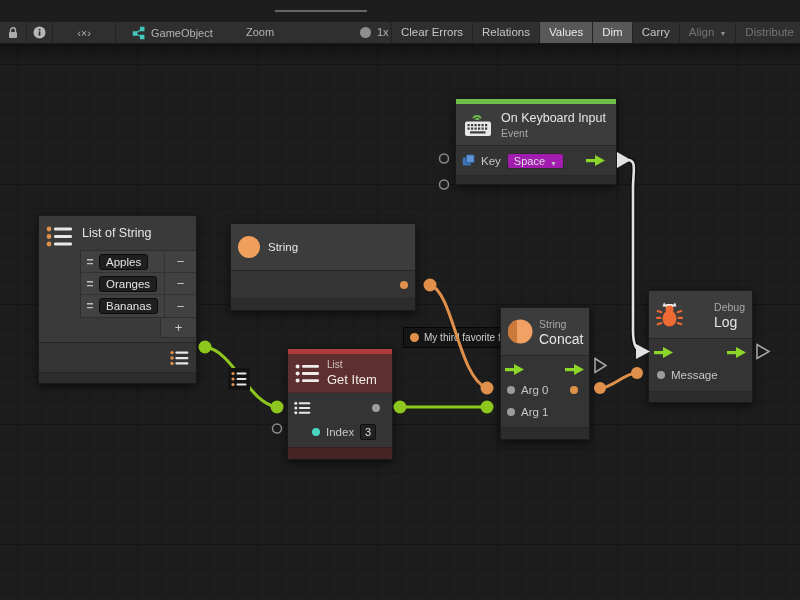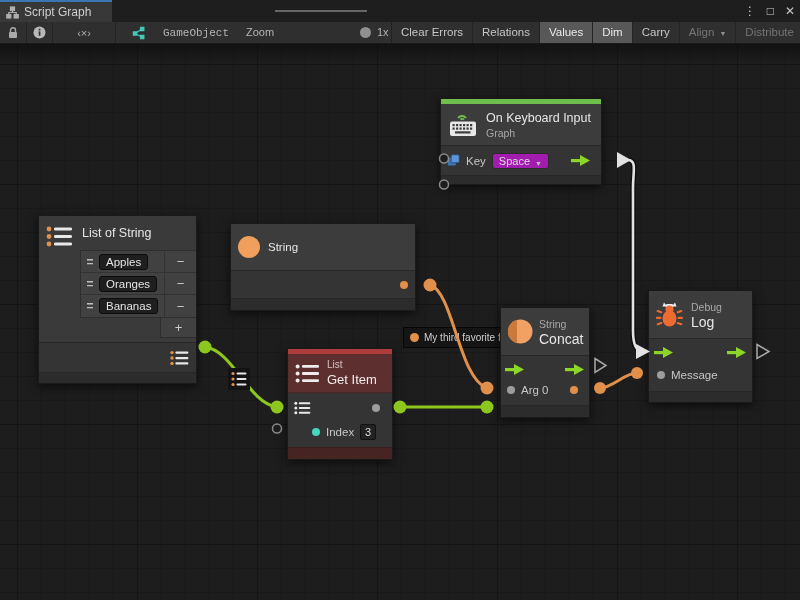--- a/index.html
+++ b/index.html
@@ -53,21 +53,21 @@
   .prow { display:flex; align-items:center; gap:6px; padding:0 6px; }
   .plabel { font-size:11.5px; color:#C6C6C6; white-space:nowrap; }
   .dot { width:8px; height:8px; border-radius:50%; flex:0 0 auto; }
   .dot.gray { background:#9C9C9C; } .dot.orange { background:#E0904A; } .dot.teal { background:#46D8BE; }
   .dropdown { display:inline-flex; align-items:flex-end; gap:5px; background:#a21caf; border:1px solid #2B2B2B;
               border-radius:3px; padding:1px 6px; font-size:11px; color:#DEDEDE; }
   .dropdown .caret { font-size:7px; color:#C0C0C0; }
   .mini-field { background:#1F1F1F; border:1px solid #0C0C0C; border-radius:3px; padding:1px 6px; font-size:11.5px; color:#E4E4E4; white-space:nowrap; }
 
   
-  #node-keyboard { left:440px; top:98px; width:162px; }
+  #node-keyboard { left:455px; top:98px; width:162px; }
   #node-keyboard .node-topbar { background:#6FBE4B; }
   #node-keyboard .node-header { height:42px; }
   #node-keyboard .prow { height:23px; }
   #node-keyboard .node-footer { height:9px; }
 
   
   #node-list { left:38px; top:215px; width:159px; background:#3A3A3A; }
   #node-list .title-row { display:flex; align-items:flex-start; gap:9px; padding:9px 0 2px 7px; }
   #node-list .title-row .hdr-title { font-size:12.5px; }
   .list-editor { margin-left:41px; background:#414141; border:1px solid #2E2E2E; border-right:0; }
@@ -106,21 +106,21 @@
   
   #node-concat { left:500px; top:307px; width:90px; }
   #node-concat .node-header { height:48px; gap:6px; }
   #node-concat .prow { height:22px; }
   #node-concat .flow-row { height:20px; padding:0 4px; }
   #node-concat .node-footer { height:12px; }
   #node-concat .node-body { padding:3px 0 4px 0; }
 
   
   #node-log { left:648px; top:290px; width:105px; }
-  #node-log .node-header { height:48px; }
+  #node-log .node-header { height:48px;justify-content:space-between; }
   #node-log .flow-row { height:21px; padding:0 4px; }
   #node-log .prow { height:24px; padding-left:8px; }
   #node-log .node-footer { height:11px; }
   #node-log .node-body { padding:3px 0 4px 0; }
 
   .flow-row { display:flex; align-items:center; }
   .spacer { margin-left:auto; }
 
   
   .value-bubble { position:absolute; left:403px; top:327px; width:113px; height:21px; background:#151515;
@@ -130,38 +130,20 @@
   
   #wires { position:absolute; left:0; top:0; width:800px; height:600px; z-index:6; pointer-events:none; }
 
   .icon { flex:0 0 auto; display:block; }
 </style>
 </head>
 <body>
 
 <div id="app">
 
-  <div class="titlebar">
-    <div class="tab">
-      <svg class="icon" width="13" height="13" viewBox="0 0 13 13">
-        <g stroke="#B0B0B0" stroke-width="1.2" fill="none">
-          <rect x="4.5" y="1" width="4" height="3.4" fill="#B0B0B0"></rect>
-          <rect x="0.8" y="8.6" width="4" height="3.4" fill="#B0B0B0"></rect>
-          <rect x="8.2" y="8.6" width="4" height="3.4" fill="#B0B0B0"></rect>
-          <path d="M6.5,4.4 V6.5 M2.8,8.6 V6.5 H10.2 V8.6"></path>
-        </g>
-      </svg>
-      <span class="tab-label">Script Graph</span>
-    </div>
-    <div class="win-controls">
-      <span>⋮</span>
-      <span>□</span>
-      <span>✕</span>
-    </div>
-  </div>
 
   <div class="toolbar">
     <div class="tb-btn" style="left:0;width:26px;">
       <svg class="icon" width="12" height="13" viewBox="0 0 12 13">
         <path d="M3.5,6 V4.2 a2.5,2.5 0 0 1 5,0 V6" stroke="#ABABAB" stroke-width="1.4" fill="none"></path>
         <rect x="2" y="6" width="8" height="6" rx="1" fill="#ABABAB"></rect>
       </svg>
     </div>
     <div class="tb-sep" style="left:26px;"></div>
     <div class="tb-btn" style="left:27px;width:25px;">
@@ -170,21 +152,21 @@
         <rect x="5.7" y="5.4" width="1.7" height="4.3" fill="#2E2E2E"></rect>
         <rect x="5.7" y="2.8" width="1.7" height="1.7" fill="#2E2E2E"></rect>
       </svg>
     </div>
     <div class="tb-sep" style="left:52px;"></div>
     <div class="tb-btn" style="left:53px;width:62px;color:#B0B0B0;font-size:11px;">
       <span>‹×›</span>
     </div>
     <div class="tb-sep" style="left:115px;"></div>
 
-    <div class="tb-btn" style="left:130px;width:110px;justify-content:flex-start;gap:18px;font-family:Liberation Mono, monospace;">
+    <div class="tb-btn" style="left:130px;width:110px;justify-content:flex-start;gap:6px;">
       <svg class="icon" width="15" height="14" viewBox="0 0 15 14">
         <g stroke="#45C8BC" stroke-width="1.3" fill="#45C8BC">
           <path d="M12,3 L5,7.5 L12,11" fill="none"></path>
           <rect x="10.6" y="1.4" width="3.2" height="3.2"></rect>
           <rect x="3.4" y="5.9" width="3.2" height="3.2"></rect>
           <rect x="10.6" y="9.4" width="3.2" height="3.2"></rect>
         </g>
       </svg>
       <span style="font-size:11px;color:#B4B4B4;">GameObject</span>
     </div>
@@ -236,21 +218,21 @@
               <rect x="8" y="16.5" width="2.2" height="2.2"></rect>
               <rect x="11.5" y="16.5" width="2.2" height="2.2"></rect>
               <rect x="15" y="16.5" width="2.2" height="2.2"></rect>
               <rect x="18.5" y="16.5" width="2.2" height="2.2"></rect>
               <rect x="22" y="16.5" width="2.2" height="2.2"></rect>
             <rect x="7" y="20.3" width="15.5" height="2.2"></rect>
           </g>
         </svg>
         <div class="hdr-col">
           <span class="hdr-title" style="font-size:12.5px;">On Keyboard Input</span>
-          <span class="hdr-cat">Graph</span>
+          <span class="hdr-cat">Event</span>
         </div>
       </div>
       <div class="node-body" style="padding:3px 0;">
         <div class="prow">
           <svg class="icon" width="13" height="13" viewBox="0 0 13 13">
             <rect x="0.8" y="3.6" width="8" height="8" rx="1" fill="#3E74B8"></rect>
             <rect x="4.2" y="0.8" width="8" height="8" rx="1" fill="#5D95D8" stroke="#27476F" stroke-width="0.8"></rect>
           </svg>
           <span class="plabel">Key</span>
           <span class="dropdown">
@@ -393,20 +375,24 @@
           <svg class="icon spacer" width="20" height="13" viewBox="0 0 20 13">
             <rect y="5" width="9" height="3.2" fill="#8CD629"></rect>
               <polygon points="9,1 19,6.5 9,12" fill="#8CD629"></polygon>
           </svg>
         </div>
         <div class="prow">
           <span class="dot gray"></span>
           <span class="plabel">Arg 0</span>
           <span class="dot orange spacer" style="margin-right:5px;"></span>
         </div>
+        <div class="prow">
+          <span class="dot gray"></span>
+          <span class="plabel">Arg 1</span>
+        </div>
       </div>
       <div class="node-footer"></div>
     </div>
 
     <div class="node" id="node-log" style="top:246px;">
       <div class="node-header">
         <svg class="icon" width="27" height="27" viewBox="0 0 27 27">
           <g fill="#F0ECEC">
               <polygon points="8,1.5 11,5.5 6.5,5.5"></polygon>
               <polygon points="19,1.5 20.5,5.5 16,5.5"></polygon>

